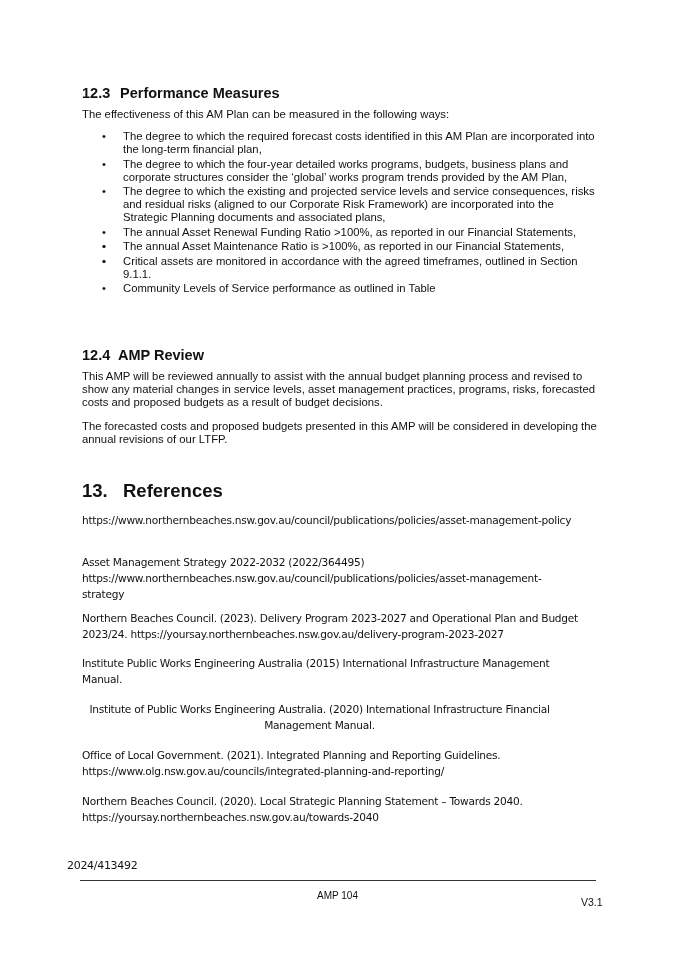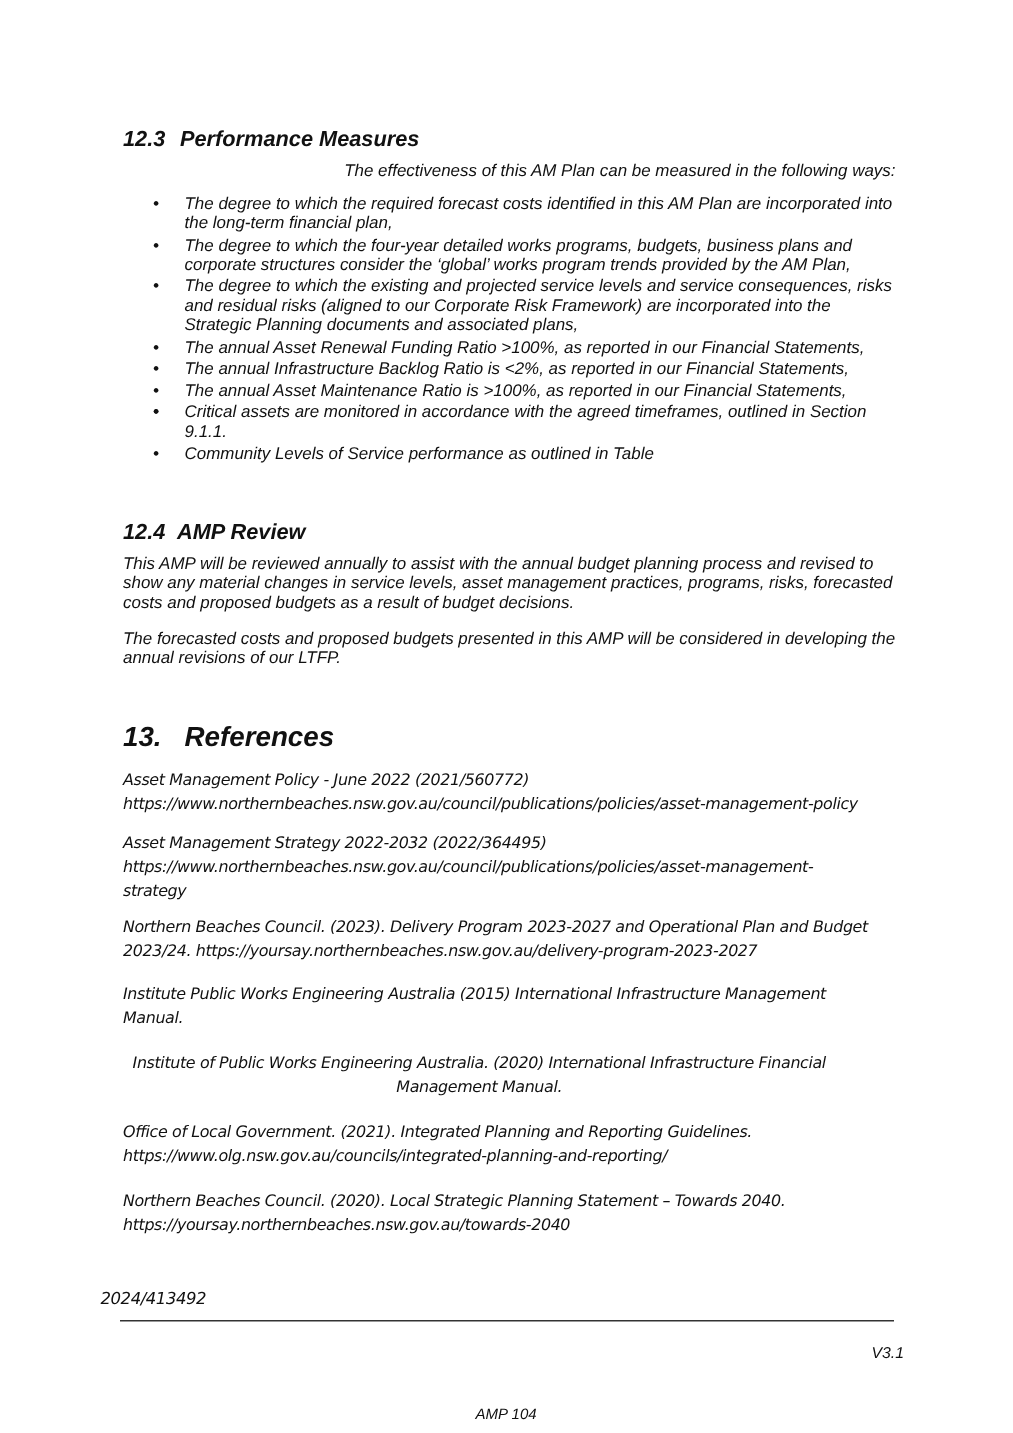--- a/index.html
+++ b/index.html
@@ -1,66 +1,65 @@
 <!DOCTYPE html>
 <html><head>
   <meta charset="utf-8">
   <style>
     html, body { margin: 0; padding: 0; background: #ffffff; }
     body { width: 675px; height: 955px; position: relative; overflow: hidden; color: #111; }
-    .page { position: absolute; left: 0; top: 0; width: 675px; height: 955px; font-style: italic; }
+    .page { position: absolute; left: 0; top: 0; width: 675px; height: 955px; }
     .h2 { position: absolute; left: 82px; font-family: "Liberation Sans", sans-serif; font-weight: bold; font-size: 14.5px; margin: 0; }
     .h2 .num { display: inline-block; width: 38px; }
     .h2 .num.wide { width: 36px; }
     .para { position: absolute; left: 82px; width: 515px; font-family: "Liberation Sans", sans-serif; font-size: 11.3px; line-height: 13px; margin: 0; }
     ul.bullets { position: absolute; left: 82px; top: 130px; width: 515px; margin: 0; padding: 0; list-style: none; font-family: "Liberation Sans", sans-serif; font-size: 11.3px; line-height: 13.1px; }
     ul.bullets li { position: relative; padding-left: 41px; margin: 0 0 1.4px 0; }
     ul.bullets li .dot { position: absolute; left: 20px; top: 0; }
     .h1 { position: absolute; left: 82px; top: 480px; font-family: "Liberation Sans", sans-serif; font-weight: bold; font-size: 18.5px; margin: 0; }
     .h1 .num { display: inline-block; width: 41px; }
     .ref { position: absolute; left: 82px; width: 520px; font-family: "DejaVu Sans", sans-serif; font-size: 10.6px; line-height: 16px; margin: 0; letter-spacing: -0.25px; }
     .footer-rule { position: absolute; left: 80px; top: 880px; width: 516px; height: 0; border-top: 1px solid #333; }
     .footer-left { position: absolute; left: 67px; top: 859px; font-family: "DejaVu Sans", sans-serif; font-size: 11px; letter-spacing: -0.3px; }
-    .footer-center { position: absolute; left: 317px; top: 890px; font-family: "Liberation Sans", sans-serif; font-size: 10px; margin-top: 48px; }
+    .footer-center { position: absolute; left: 317px; top: 890px; font-family: "Liberation Sans", sans-serif; font-size: 10px; }
     .footer-right { position: absolute; left: 581px; top: 896px; font-family: "Liberation Sans", sans-serif; font-size: 10.5px; }
   </style>
 </head>
 <body>
 
 <div class="page">
 
   <h2 class="h2" style="top:85px;">
     <span class="num">12.3</span><span>Performance Measures</span>
   </h2>
-  <p class="para" style="top:108px;text-align:right;">The effectiveness of this AM Plan can be measured in the following ways:</p>
+  <p class="para" style="top:108px;">The effectiveness of this AM Plan can be measured in the following ways:</p>
 
   <ul class="bullets">
     <li><span class="dot">•</span><span>The degree to which the required forecast costs identified in this AM Plan are incorporated into the long-term financial plan,</span></li>
     <li><span class="dot">•</span><span>The degree to which the four-year detailed works programs, budgets, business plans and corporate structures consider the ‘global’ works program trends provided by the AM Plan,</span></li>
     <li><span class="dot">•</span><span>The degree to which the existing and projected service levels and service consequences, risks and residual risks (aligned to our Corporate Risk Framework) are incorporated into the Strategic Planning documents and associated plans,</span></li>
     <li><span class="dot">•</span><span>The annual Asset Renewal Funding Ratio &gt;100%, as reported in our Financial Statements,</span></li>
-    <li><span class="dot">•</span><span>The annual Infrastructure Backlog Ratio is &lt;2%, as reported in our Financial Statements,</span></li>
+    <li><span class="dot">•</span></li>
     <li><span class="dot">•</span><span>The annual Asset Maintenance Ratio is &gt;100%, as reported in our Financial Statements,</span></li>
     <li><span class="dot">•</span></li>
     <li><span class="dot">•</span><span>Critical assets are monitored in accordance with the agreed timeframes, outlined in Section 9.1.1.</span></li>
     <li><span class="dot">•</span><span>Community Levels of Service performance as outlined in Table</span></li>
   </ul>
 
   <h2 class="h2" style="top:347px;">
     <span class="num wide">12.4</span><span>AMP Review</span>
   </h2>
   <p class="para" style="top:370px;">This AMP will be reviewed annually to assist with the annual budget planning process and revised to show any material changes in service levels, asset management practices, programs, risks, forecasted costs and proposed budgets as a result of budget decisions.</p>
   <p class="para" style="top:420px;">The forecasted costs and proposed budgets presented in this AMP will be considered in developing the annual revisions of our LTFP.</p>
 
   <h1 class="h1">
     <span class="num">13.</span><span>References</span>
   </h1>
 
   <div class="ref" style="top:512px;">
-    <div>Asset Management Policy - June 2022 (2021/560772)</div>
     <div>https://www.northernbeaches.nsw.gov.au/council/publications/policies/asset-management-policy</div>
   </div>
   <div class="ref" style="top:554px;">
     <div>Asset Management Strategy 2022-2032 (2022/364495)</div>
     <div style="width:470px;">https://www.northernbeaches.nsw.gov.au/council/publications/policies/asset-management-strategy</div>
   </div>
   <div class="ref" style="top:610px;">
     <div style="width:500px;">Northern Beaches Council. (2023). Delivery Program 2023-2027 and Operational Plan and Budget 2023/24. https://yoursay.northernbeaches.nsw.gov.au/delivery-program-2023-2027</div>
   </div>
   <div class="ref" style="top:655px;">

